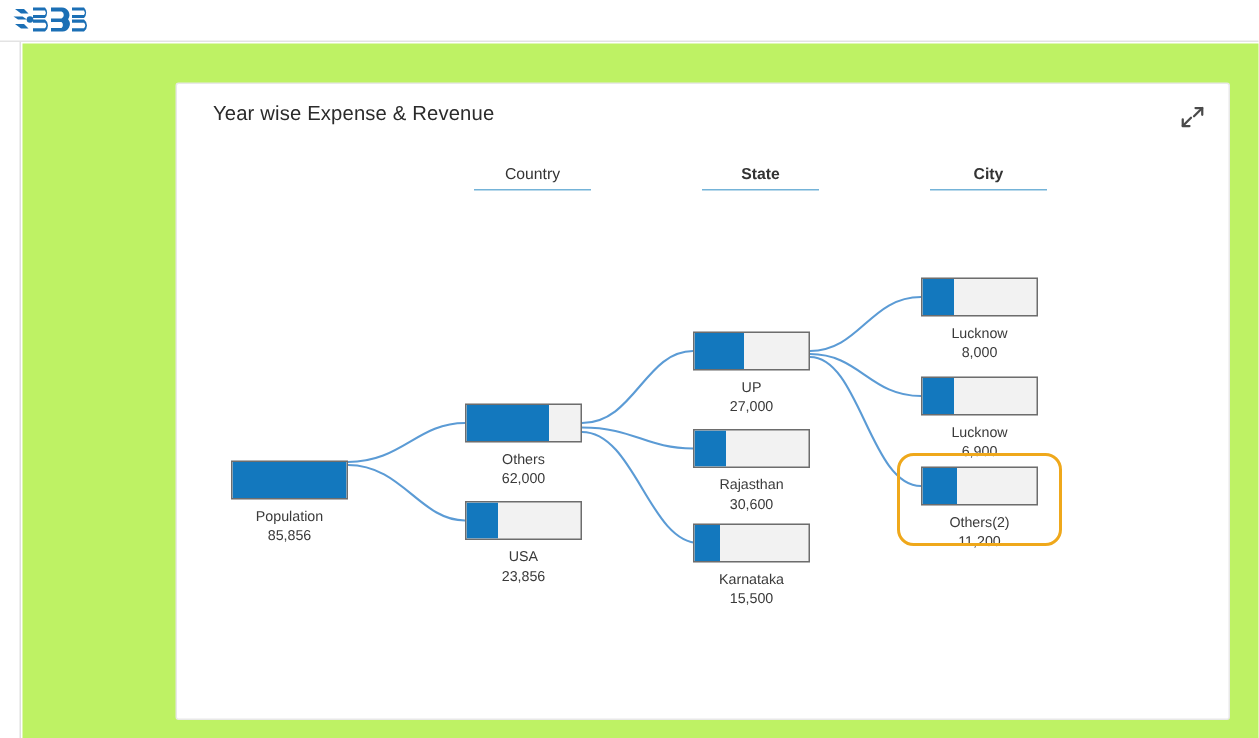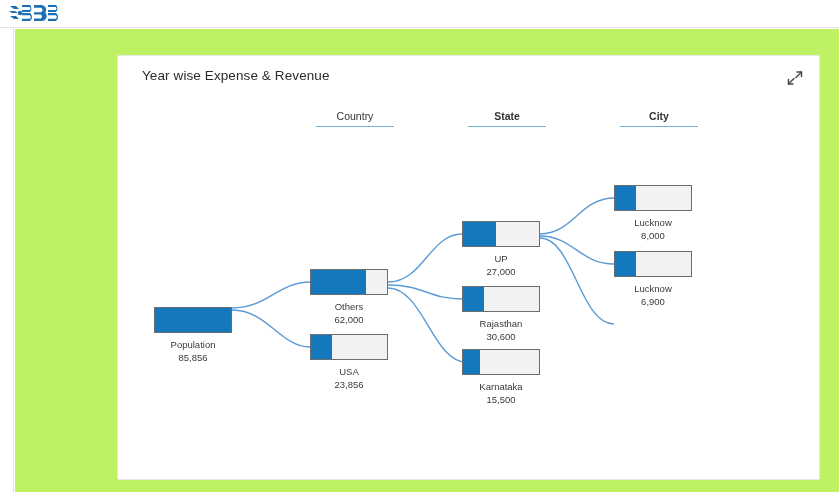--- a/index.html
+++ b/index.html
@@ -263,16 +263,24 @@
       </div>
 
       <div class="node" style="left:496px; top:195px;">
         <div class="node-bar">
           <div class="fill" style="width:28%;"></div>
         </div>
         <div class="node-label">Lucknow</div>
         <div class="node-value">6,900</div>
       </div>
 
+      <div class="node selected" style="left:496px; top:255px;">
+        <div class="selection-ring"></div>
+        <div class="node-bar">
+          <div class="fill" style="width:30%;"></div>
+        </div>
+        <div class="node-label">Others(2)</div>
+        <div class="node-value">11,200</div>
+      </div>
 
     </div>
   </div>
 </div>
 
 </body></html>

